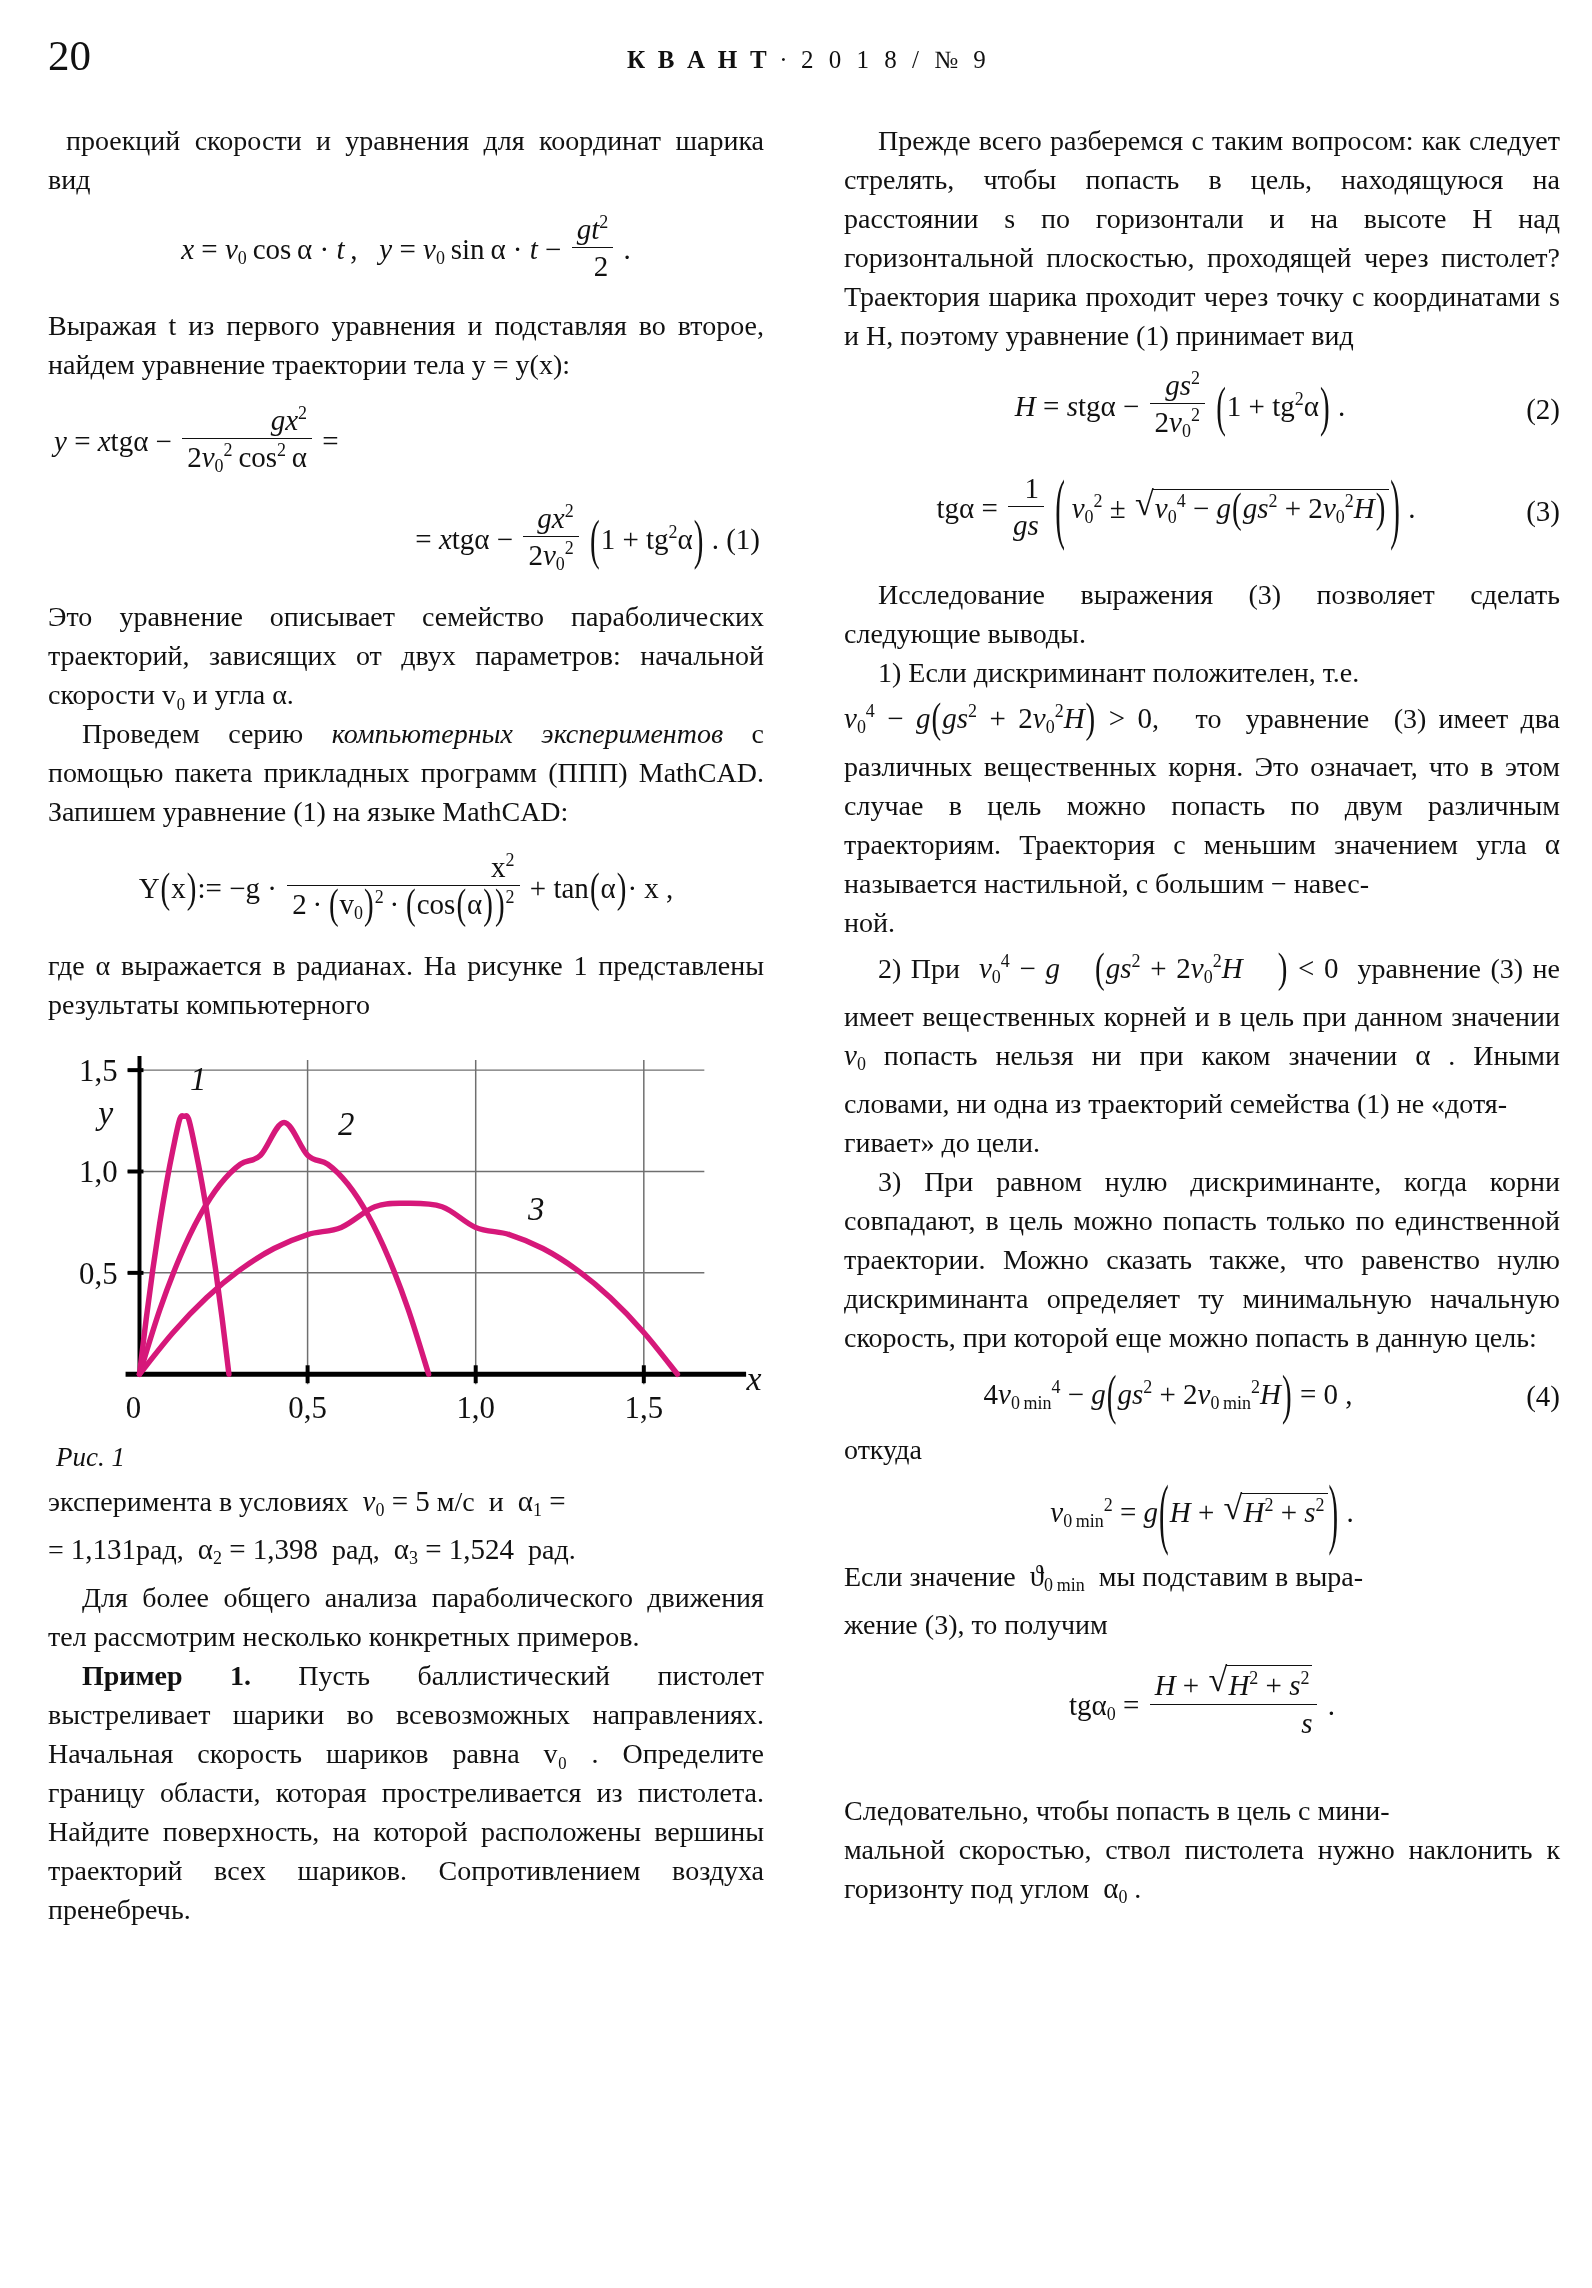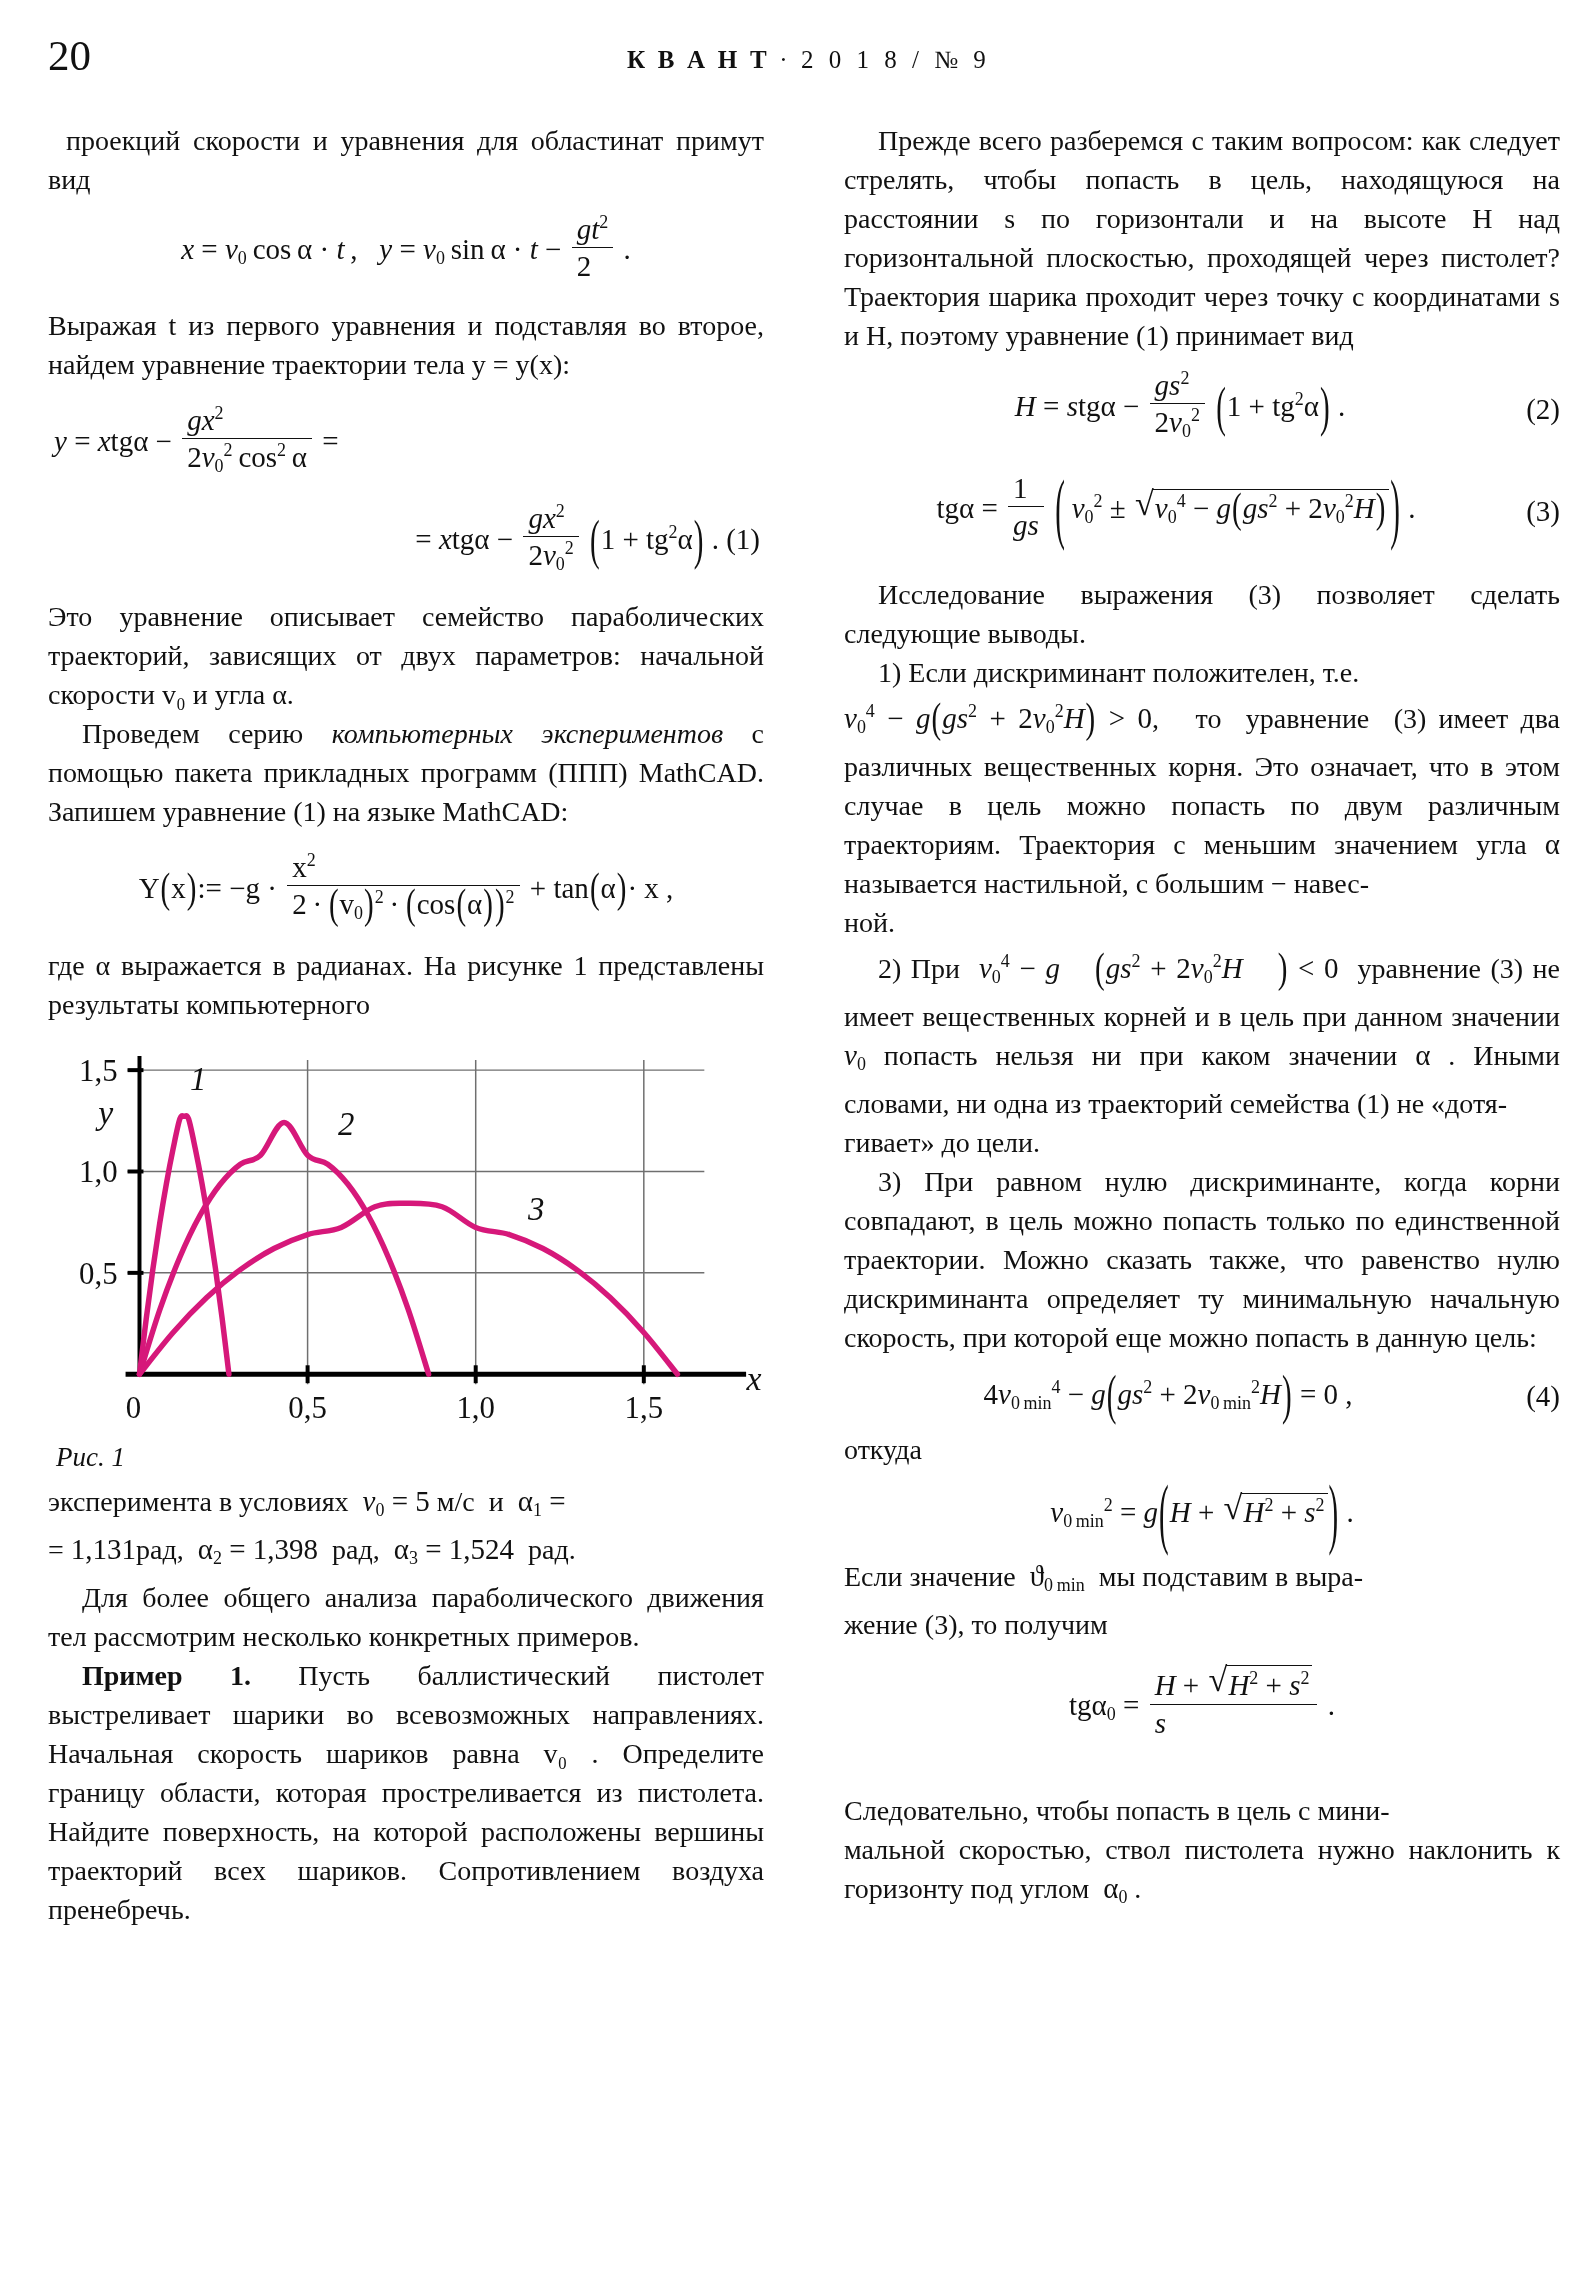--- a/index.html
+++ b/index.html
@@ -36,21 +36,21 @@
   .eq{display:block;text-align:center;margin:16px 0 16px 0;position:relative;}
   .eq.left{text-align:left;}
   .m{font-family:"Liberation Serif","DejaVu Serif",serif;font-size:29px;}
   i.v,i.mi{font-style:italic;}
   .up{font-style:normal;}
   sub{font-size:0.62em;vertical-align:-0.28em;font-style:normal;}
   sup{font-size:0.62em;vertical-align:0.62em;font-style:normal;}
   .sb-i{font-size:0.62em;vertical-align:-0.28em;font-style:italic;}
 
   
-  .frac{display:inline-block;vertical-align:middle;text-align:left;
+  .frac{display:inline-block;vertical-align:middle;text-align:right;
         margin:0 3px;position:relative;top:-0.15em;}
   .frac > .num{display:block;padding:0 5px;border-bottom:1.6px solid #111;line-height:1.25;}
   .frac > .den{display:block;padding:0 5px;line-height:1.3;}
 
   
   .bp{display:inline-block;transform:scaleY(1.9);transform-origin:center;
       font-size:1em;margin:0 1px;position:relative;top:-0.02em;}
   .bp2{display:inline-block;transform:scaleY(2.7);transform-origin:center;margin:0 1px;}
   .bp3{display:inline-block;transform:scaleY(1.45);transform-origin:center;margin:0 1px;}
 
@@ -77,21 +77,21 @@
     <div class="pageno">20</div>
     <div class="journal">
       <span>К В А Н Т</span>
       <span class="sep">·</span>
       <span class="issue">2 0 1 8 / № 9</span>
     </div>
   </div>
 
   <div class="col col-l">
 
-    <p class="t noind" style="text-indent:18px">проекций скорости и уравнения для области­нат примут вид</p>
+    <p class="t noind" style="text-indent:18px">проекций скорости и уравнения для коорди­нат шарика вид</p>
 
 
     <div class="eq m">
       <i class="v">x</i> = <i class="v">v</i><sub>0</sub> <span class="up">cos</span> α&nbsp;·&nbsp;<i class="v">t</i> ,&nbsp;&nbsp;
       <i class="v">y</i> = <i class="v">v</i><sub>0</sub> <span class="up">sin</span> α&nbsp;·&nbsp;<i class="v">t</i> −
       <span class="frac"><span class="num"><i class="v">gt</i><sup>2</sup></span><span class="den">2</span></span> .
     </div>
 
     <p class="t noind">Выражая t из первого уравнения и подстав­ляя во второе, найдем уравнение траектории тела  y = y(x):</p>
 

